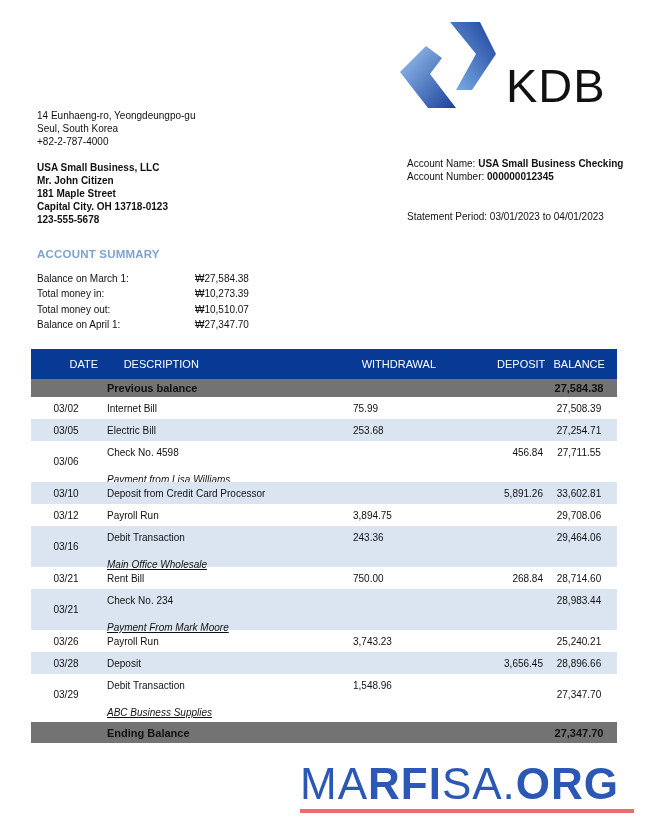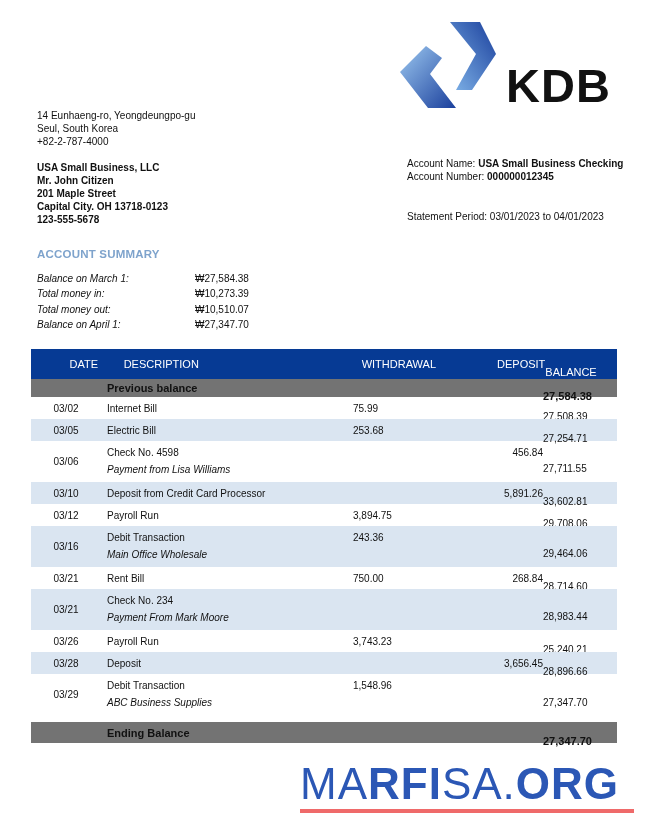--- a/index.html
+++ b/index.html
@@ -3,60 +3,60 @@
 <meta charset="utf-8">
 <style>
   html, body { margin: 0; padding: 0; background: #ffffff; }
   body { width: 648px; height: 839px; position: relative; overflow: hidden;
          font-family: "Liberation Sans", "DejaVu Sans", sans-serif; color: #111; }
   .abs { position: absolute; }
 
   
   .logo { left: 398px; top: 20px; width: 220px; height: 95px; }
   .logo-text { position: absolute; left: 108px; top: 42px; font-size: 47px; letter-spacing: 1px;
-               color: #111; font-family: "Liberation Sans", sans-serif; line-height: 1; font-weight: bold; }
+               color: #111; font-family: "Liberation Sans", sans-serif; line-height: 1; }
 
   .small { font-size: 10px; line-height: 13px; }
   .bank-addr { left: 37px; top: 109px; }
   .cust-addr { left: 37px; top: 161px; font-weight: bold; }
   .acct-info { left: 407px; top: 157px; }
   .acct-info b { font-weight: bold; }
   .period { left: 407px; top: 210px; }
 
   .summary-title { left: 37px; top: 248px; font-size: 11.5px; font-weight: bold; color: #7ea3cc; letter-spacing: 0.2px; }
   .summary { left: 37px; top: 273px; font-size: 10px; }
   .summary .row { height: 15.3px; display: flex; }
-  .summary .lbl { width: 158px; font-style: italic; }
+  .summary .lbl { width: 158px; }
   .summary .val { width: 80px; }
 
   
   .tbl { left: 31px; top: 349px; width: 586px; font-size: 10px; }
   .tr { display: flex; position: relative; }
   .tr > div { box-sizing: border-box; }
   .c-date { width: 70px; text-align: center; }
   .c-desc { width: 246px; padding-left: 6px; }
   .c-wd   { width: 110px; padding-left: 6px; }
   .c-dep  { width: 86px; text-align: right; }
-  .c-bal  { width: 74px; text-align: left; padding-right: 2px; margin-top: 16px; }
+  .c-bal  { width: 74px; text-align: center; padding-right: 2px; }
 
   .thead { background: #063a94; color: #ffffff; height: 30px; align-items: center; font-size: 11px; padding-left: 19px; }
   .thead .c-date { text-align: center; }
   .thead .c-bal { padding-right: 4px; }
   .hl { background: #737373; font-weight: bold; color: #111; }
   .prev { height: 18px; align-items: center; font-size: 11px; }
   .ending { height: 21px; align-items: center; font-size: 11px; margin-top: 7px; }
 
   .r { align-items: center; }
   .alt { background: #dae5f1; }
   .single { height: 22px; }
   .double { height: 41px; align-items: flex-start; }
   .double .c-date { align-self: center; }
   .double > div { padding-top: 6px; }
   .double .c-date { padding-top: 0; }
-  .sub { font-style: italic; display: block; margin-top: 6px; }
+  .sub { font-style: italic; display: block; margin-top: 16px; text-decoration: underline; }
   .noalign-bal { align-self: center; padding-top: 0 !important; }
 
   
   .wm { left: 300px; top: 762px; width: 336px; }
   .wm-text { font-size: 44px; color: #2b57b5; letter-spacing: 1px; line-height: 1; font-family: "Liberation Sans", sans-serif; }
   .wm-text .thin { font-weight: normal; }
   .wm-text .bold { font-weight: bold; margin-top: 33px; }
   .wm-line { height: 4px; background: #ef6a6a; margin-top: 3px; width: 334px; }
 </style>
 </head>
@@ -82,21 +82,21 @@
 
 <div class="abs small bank-addr">
   <div>14 Eunhaeng-ro, Yeongdeungpo-gu</div>
   <div>Seul, South Korea</div>
   <div>+82-2-787-4000</div>
 </div>
 
 <div class="abs small cust-addr">
   <div>USA Small Business, LLC</div>
   <div>Mr. John Citizen</div>
-  <div>201 Maple Street</div>
+  <div>181 Maple Street</div>
   <div>Capital City. OH 13718-0123</div>
   <div>123-555-5678</div>
 </div>
 
 <div class="abs small acct-info">
   <div>
     <span>Account Name: </span><b>USA Small Business Checking</b>
   </div>
   <div>
     <span>Account Number: </span><b>000000012345</b>

